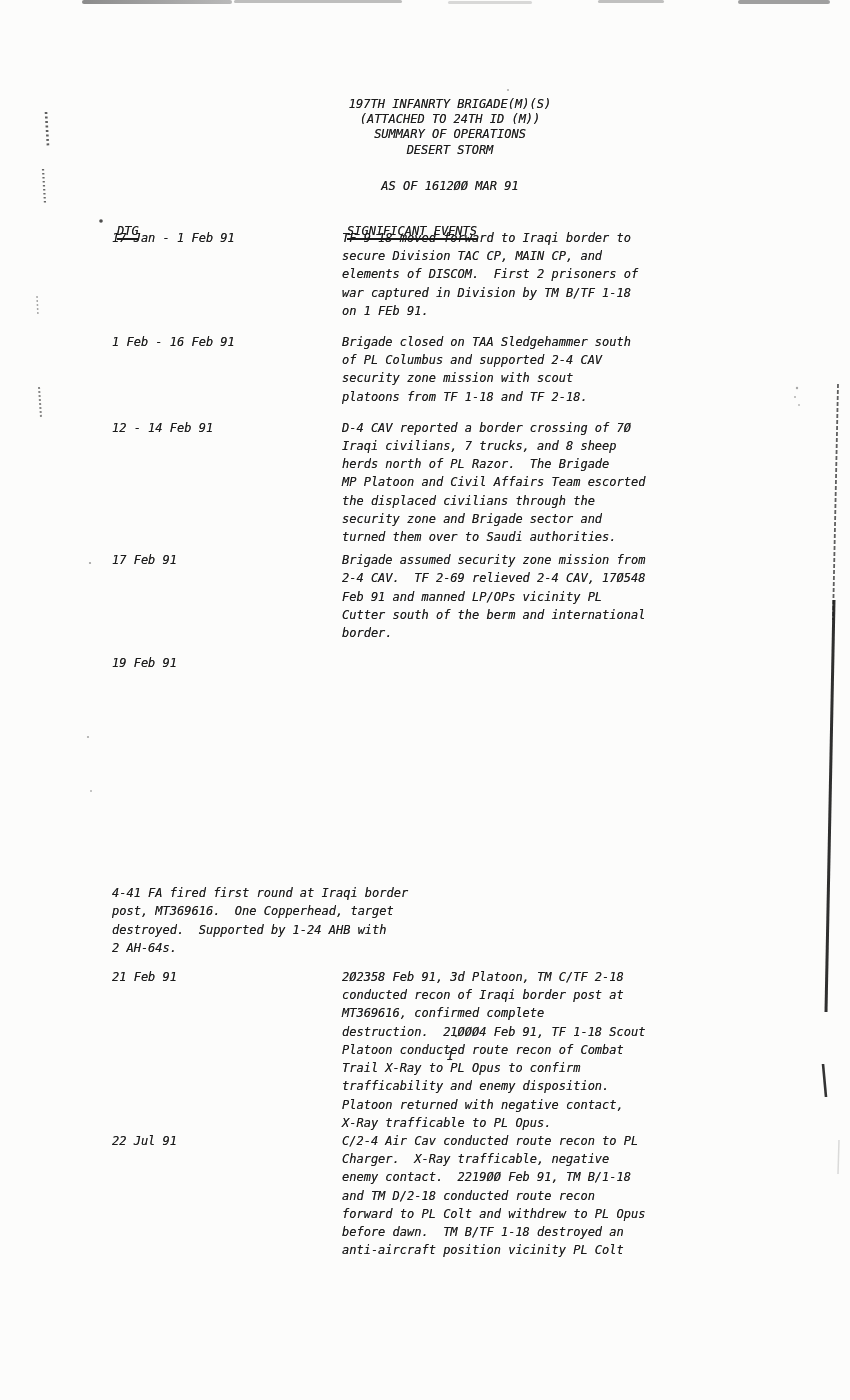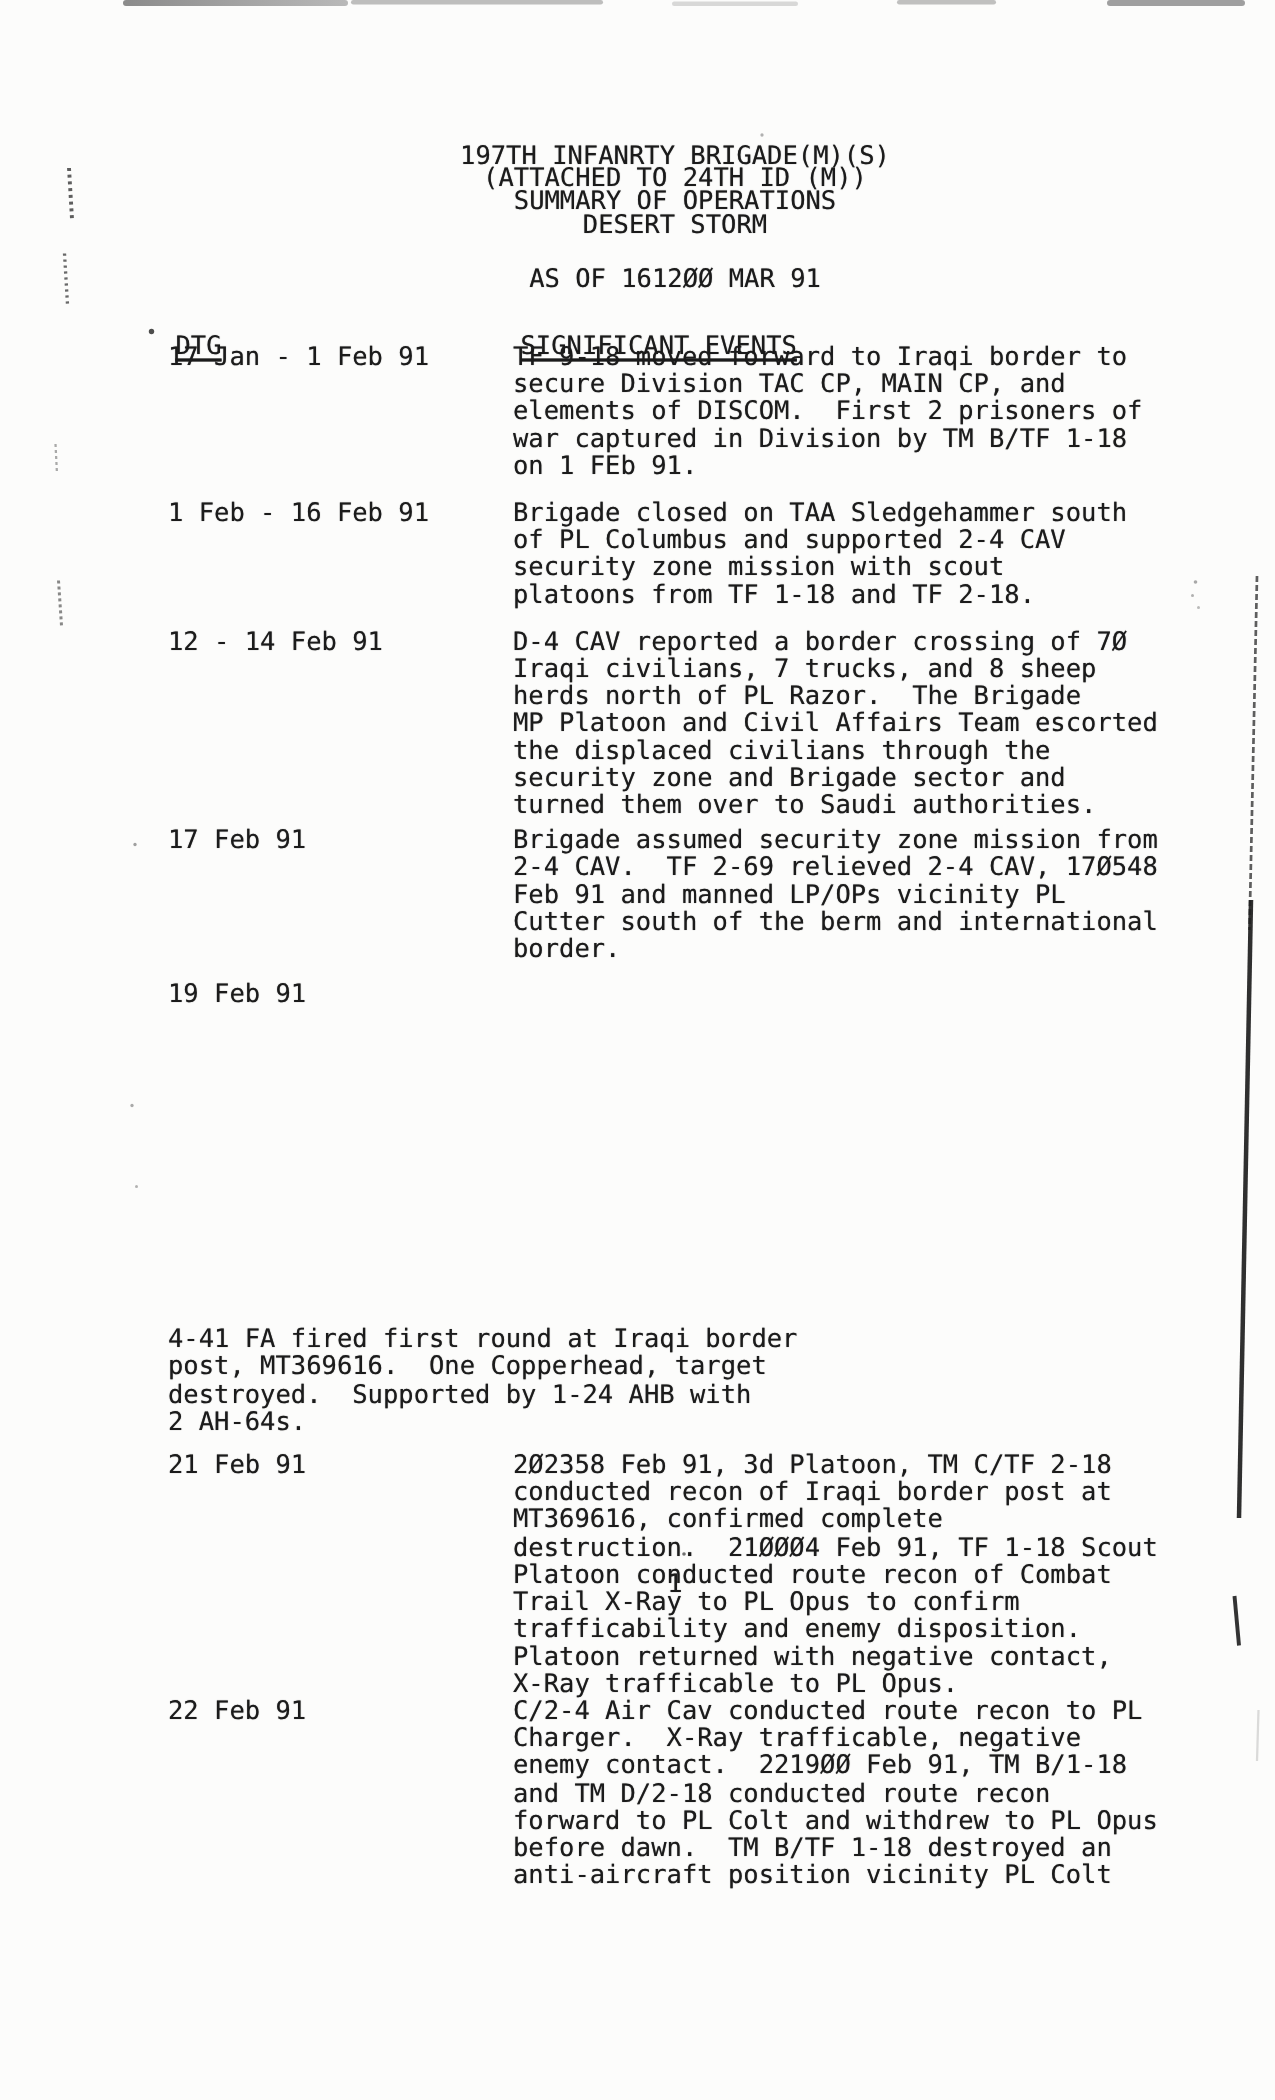--- a/index.html
+++ b/index.html
@@ -11,23 +11,24 @@
   body{
     width:850px;height:1400px;
     background:var(--paper);
     font-family:"DejaVu Sans Mono","Liberation Mono",monospace;
     color:var(--ink);
     position:relative;
     overflow:hidden;
   }
   .page{
     position:absolute;inset:0;
-    font-size:17px;
+    font-size:12px;
     line-height:18.2px;
     text-shadow:0 0 0.6px rgba(25,25,25,.65);
+    font-style:italic;
   }
   .centerband{
     position:absolute;left:50px;width:800px;text-align:center;
     white-space:pre;
   }
   .title{top:97px;line-height:15.2px;}
   .asof{top:177px;}
   .colheads{
     position:absolute;left:117px;top:211px;display:flex;white-space:pre;margin-top:11px;
   }
@@ -152,21 +153,21 @@
 MT369616, confirmed complete
 destruction.  21ØØØ4 Feb 91, TF 1-18 Scout
 Platoon conducted route recon of Combat
 Trail X-Ray to PL Opus to confirm
 trafficability and enemy disposition.
 Platoon returned with negative contact,
 X-Ray trafficable to PL Opus.</div>
     </div>
 
     <div class="entry">
-      <div class="dtg">22 Feb 91</div>
+      <div class="dtg">22 Jul 91</div>
       <div class="events">C/2-4 Air Cav conducted route recon to PL
 Charger.  X-Ray trafficable, negative
 enemy contact.  2219ØØ Feb 91, TM B/1-18
 and TM D/2-18 conducted route recon
 forward to PL Colt and withdrew to PL Opus
 before dawn.  TM B/TF 1-18 destroyed an
 anti-aircraft position vicinity PL Colt</div>
     </div>
   </div>
 

